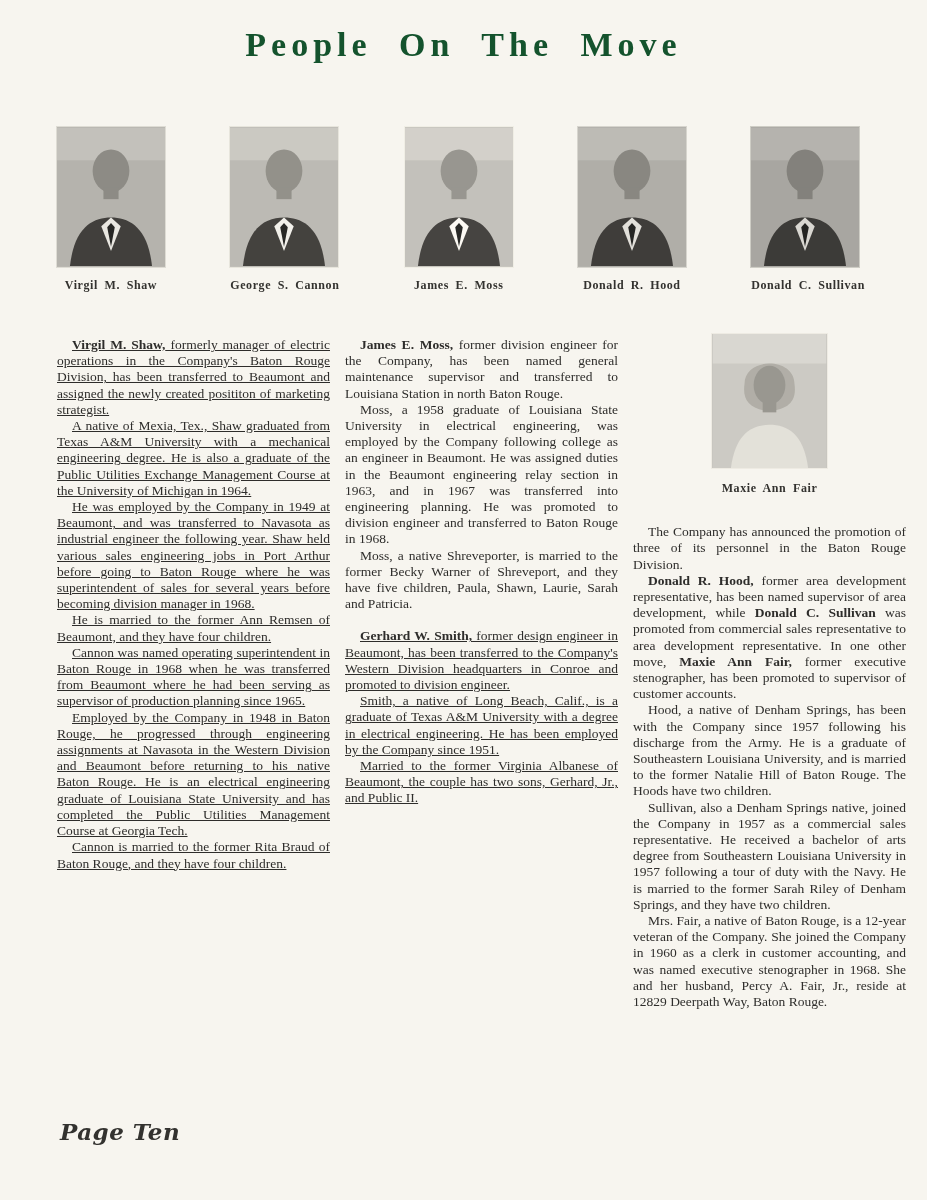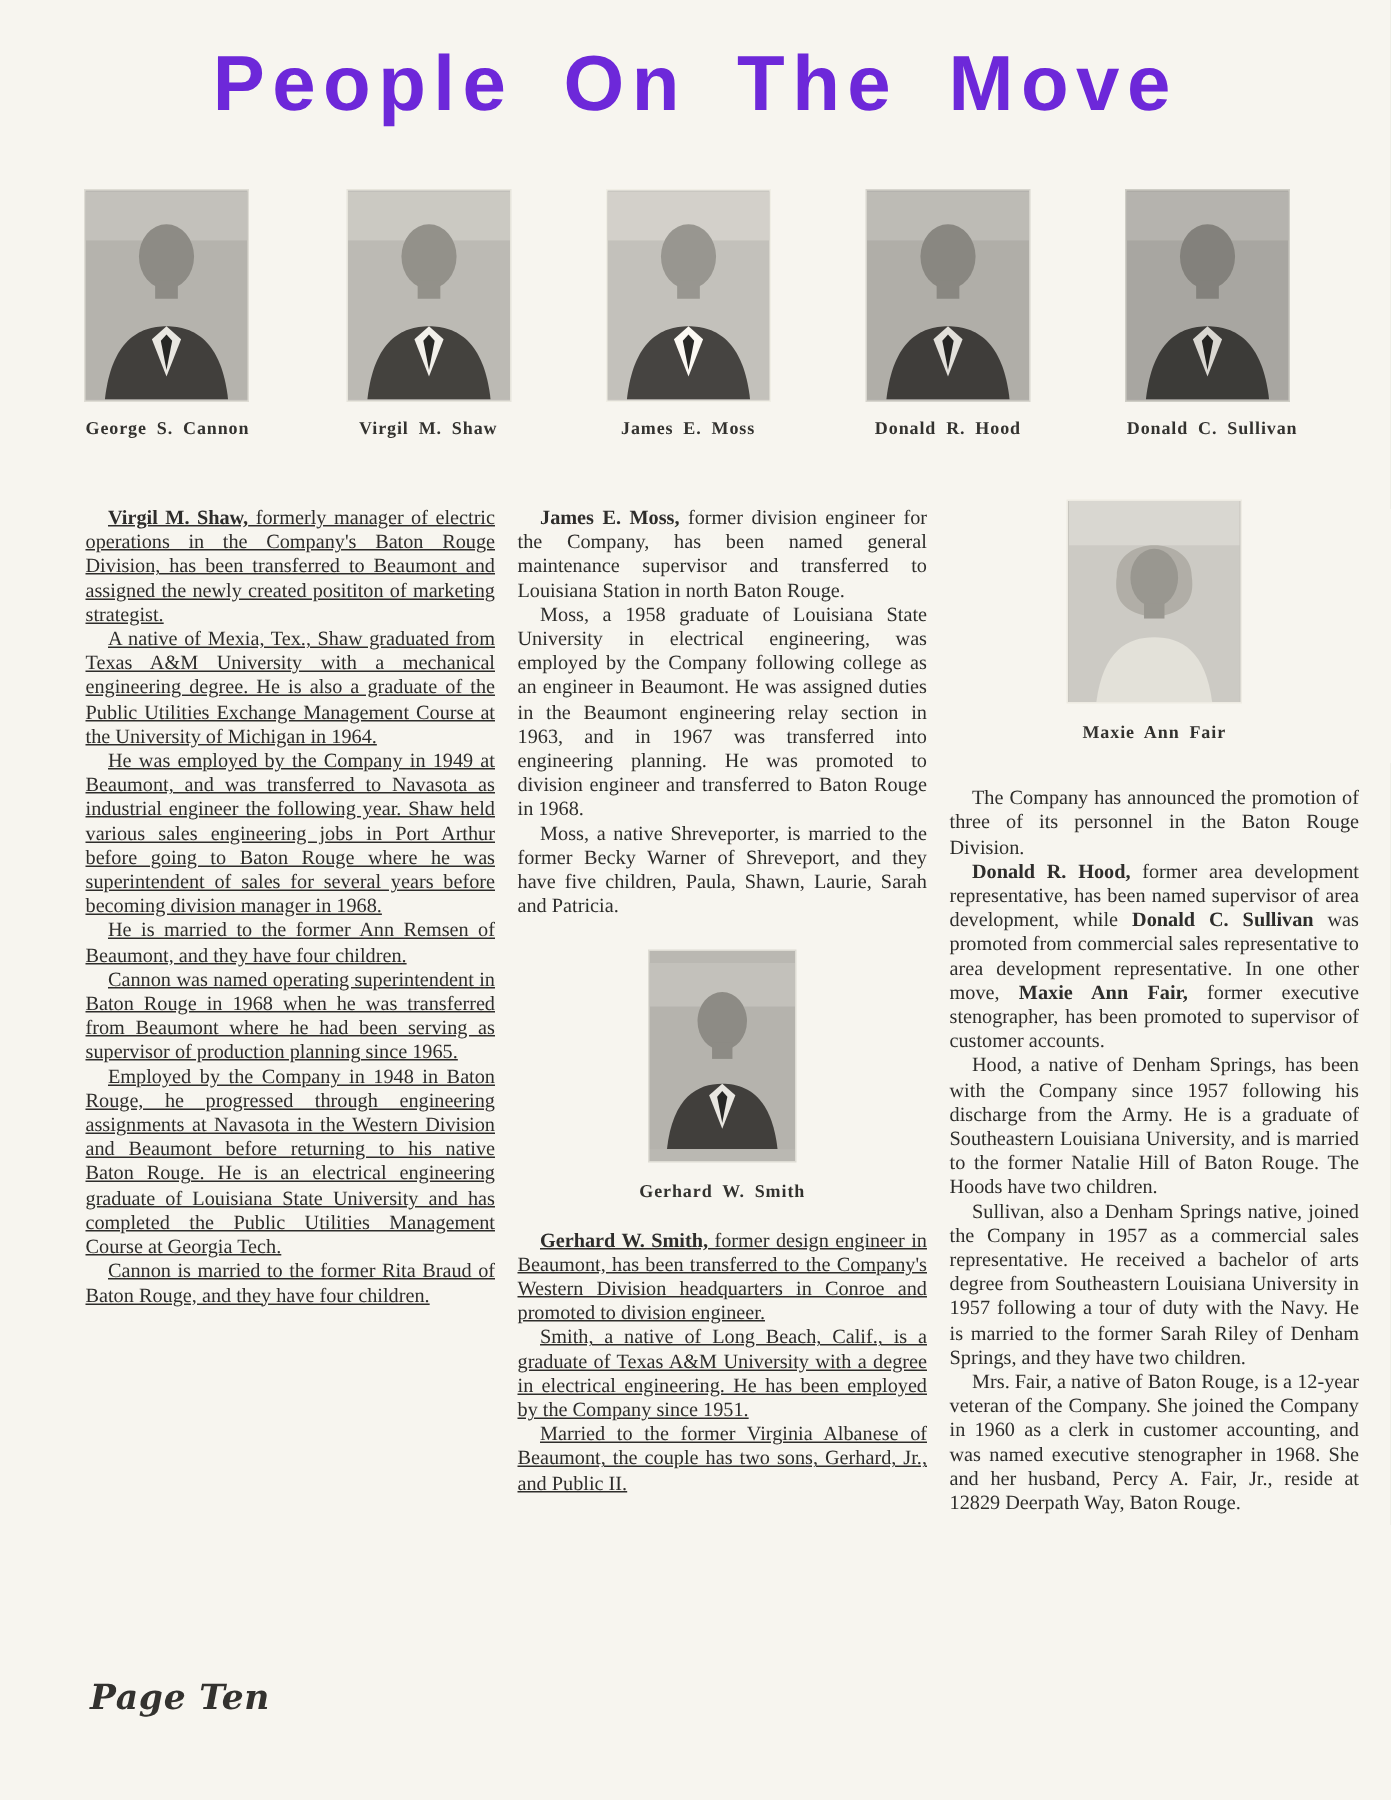--- a/index.html
+++ b/index.html
@@ -9,24 +9,24 @@
     margin:0 auto;
     background:#f7f5ef;
     overflow:hidden;
     font-family:"Liberation Serif","DejaVu Serif",serif;
     color:#2e2d2b;
   }
   
   .title{
     position:absolute;top:26px;left:0;width:100%;
     margin:0;text-align:center;
-    font-family:Liberation Sans, sans-serif;
-    font-weight:bold;font-size:52px;
+    font-family:Liberation Serif, serif;
+    font-weight:bold;font-size:34px;
     letter-spacing:5px;word-spacing:14px;
-    color:#6d28d9;
+    color:#14532d;
   }
   
   .photo-row{
     position:absolute;top:127px;left:57px;width:808px;
     display:flex;justify-content:space-between;
   }
   .photo-card{margin:0;text-align:center;}
   .photo{
     width:108px;height:140px;
     background:#bab8b2;
@@ -85,35 +85,35 @@
         <svg viewBox="0 0 100 128">
           <rect width="100" height="128" fill="#b5b3ad"></rect>
           <rect width="100" height="30" fill="#c3c1bb"></rect>
           <ellipse cx="50" cy="40" rx="17" ry="20" fill="#8d8b85"></ellipse>
           <rect x="43" y="55" width="14" height="11" fill="#8d8b85"></rect>
           <path d="M12 128 C16 92 33 83 50 83 C67 83 84 92 88 128 Z" fill="#413f3c"></path>
           <path d="M50 83 L41 91 L50 114 L59 91 Z" fill="#e9e7e1"></path>
           <path d="M50 88 L46.5 92 L50 110 L53.5 92 Z" fill="#262624"></path>
         </svg>
       </div>
+      <figcaption class="caption">Virgil M. Shaw</figcaption>
+    </figure>
+    <figure class="photo-card">
+      <div class="photo">
+        <svg viewBox="0 0 100 128">
+          <rect width="100" height="128" fill="#b5b3ad"></rect>
+          <rect width="100" height="30" fill="#c3c1bb"></rect>
+          <ellipse cx="50" cy="40" rx="17" ry="20" fill="#8d8b85"></ellipse>
+          <rect x="43" y="55" width="14" height="11" fill="#8d8b85"></rect>
+          <path d="M12 128 C16 92 33 83 50 83 C67 83 84 92 88 128 Z" fill="#413f3c"></path>
+          <path d="M50 83 L41 91 L50 114 L59 91 Z" fill="#e9e7e1"></path>
+          <path d="M50 88 L46.5 92 L50 110 L53.5 92 Z" fill="#262624"></path>
+        </svg>
+      </div>
       <figcaption class="caption">George S. Cannon</figcaption>
-    </figure>
-    <figure class="photo-card">
-      <div class="photo">
-        <svg viewBox="0 0 100 128">
-          <rect width="100" height="128" fill="#b5b3ad"></rect>
-          <rect width="100" height="30" fill="#c3c1bb"></rect>
-          <ellipse cx="50" cy="40" rx="17" ry="20" fill="#8d8b85"></ellipse>
-          <rect x="43" y="55" width="14" height="11" fill="#8d8b85"></rect>
-          <path d="M12 128 C16 92 33 83 50 83 C67 83 84 92 88 128 Z" fill="#413f3c"></path>
-          <path d="M50 83 L41 91 L50 114 L59 91 Z" fill="#e9e7e1"></path>
-          <path d="M50 88 L46.5 92 L50 110 L53.5 92 Z" fill="#262624"></path>
-        </svg>
-      </div>
-      <figcaption class="caption">Virgil M. Shaw</figcaption>
     </figure>
     <figure class="photo-card">
       <div class="photo">
         <svg viewBox="0 0 100 128">
           <rect width="100" height="128" fill="#b5b3ad"></rect>
           <rect width="100" height="30" fill="#c3c1bb"></rect>
           <ellipse cx="50" cy="40" rx="17" ry="20" fill="#8d8b85"></ellipse>
           <rect x="43" y="55" width="14" height="11" fill="#8d8b85"></rect>
           <path d="M12 128 C16 92 33 83 50 83 C67 83 84 92 88 128 Z" fill="#413f3c"></path>
           <path d="M50 83 L41 91 L50 114 L59 91 Z" fill="#e9e7e1"></path>
@@ -161,34 +161,20 @@
       <p><span>Employed by the Company in 1948 in Baton Rouge, he progressed through engineering assignments at Navasota in the Western Division and Beaumont before returning to his native Baton Rouge. He is an electrical engineering graduate of Louisiana State University and has completed the Public Utilities Management Course at Georgia Tech.</span></p>
       <p><span>Cannon is married to the former Rita Braud of Baton Rouge, and they have four children.</span></p>
     </div>
 
   <div class="col col2">
     <div>
         <p><b>James E. Moss,</b><span> former division engineer for the Company, has been named general maintenance supervisor and transferred to Louisiana Station in north Baton Rouge.</span></p>
         <p><span>Moss, a 1958 graduate of Louisiana State University in electrical engineering, was employed by the Company following college as an engineer in Beaumont. He was assigned duties in the Beaumont engineering relay section in 1963, and in 1967 was transferred into engineering planning. He was promoted to division engineer and transferred to Baton Rouge in 1968.</span></p>
         <p><span>Moss, a native Shreveporter, is married to the former Becky Warner of Shreveport, and they have five children, Paula, Shawn, Laurie, Sarah and Patricia.</span></p>
       </div>
-    <figure class="photo-card inline-photo smith">
-      <div class="photo">
-        <svg viewBox="0 0 100 128">
-          <rect width="100" height="128" fill="#b5b3ad"></rect>
-          <rect width="100" height="30" fill="#c3c1bb"></rect>
-          <ellipse cx="50" cy="40" rx="17" ry="20" fill="#8d8b85"></ellipse>
-          <rect x="43" y="55" width="14" height="11" fill="#8d8b85"></rect>
-          <path d="M12 128 C16 92 33 83 50 83 C67 83 84 92 88 128 Z" fill="#413f3c"></path>
-          <path d="M50 83 L41 91 L50 114 L59 91 Z" fill="#e9e7e1"></path>
-          <path d="M50 88 L46.5 92 L50 110 L53.5 92 Z" fill="#262624"></path>
-        </svg>
-      </div>
-      <figcaption class="caption">Gerhard W. Smith</figcaption>
-    </figure>
     <div class="article-bottom">
         <p><b>Gerhard W. Smith,</b><span> former design engineer in Beaumont, has been transferred to the Company's Western Division headquarters in Conroe and promoted to division engineer.</span></p>
         <p><span>Smith, a native of Long Beach, Calif., is a graduate of Texas A&amp;M University with a degree in electrical engineering. He has been employed by the Company since 1951.</span></p>
         <p><span>Married to the former Virginia Albanese of Beaumont, the couple has two sons, Gerhard, Jr., and Public II.</span></p>
       </div>
   </div>
 
   <div class="col col3">
     <figure class="photo-card inline-photo fair">
       <div class="photo">

